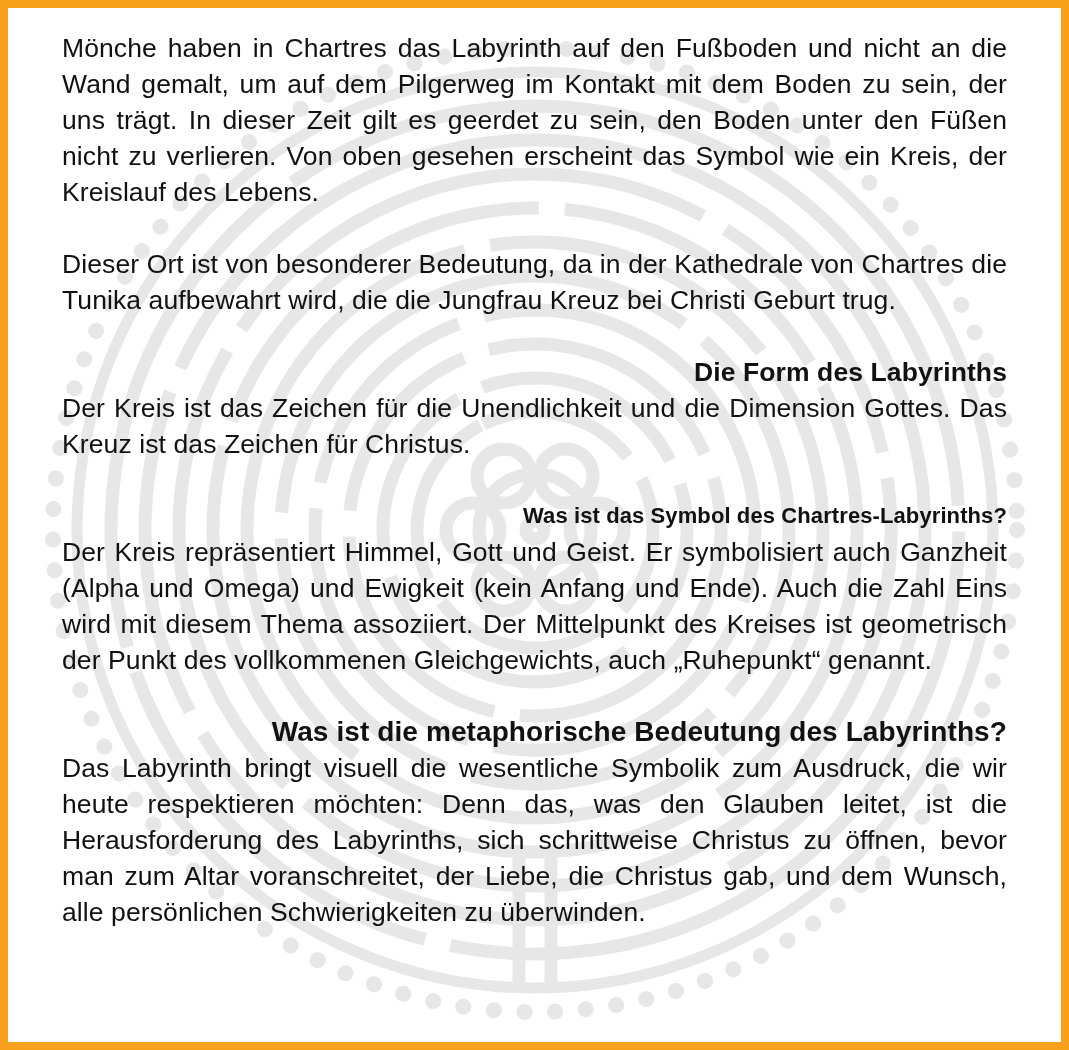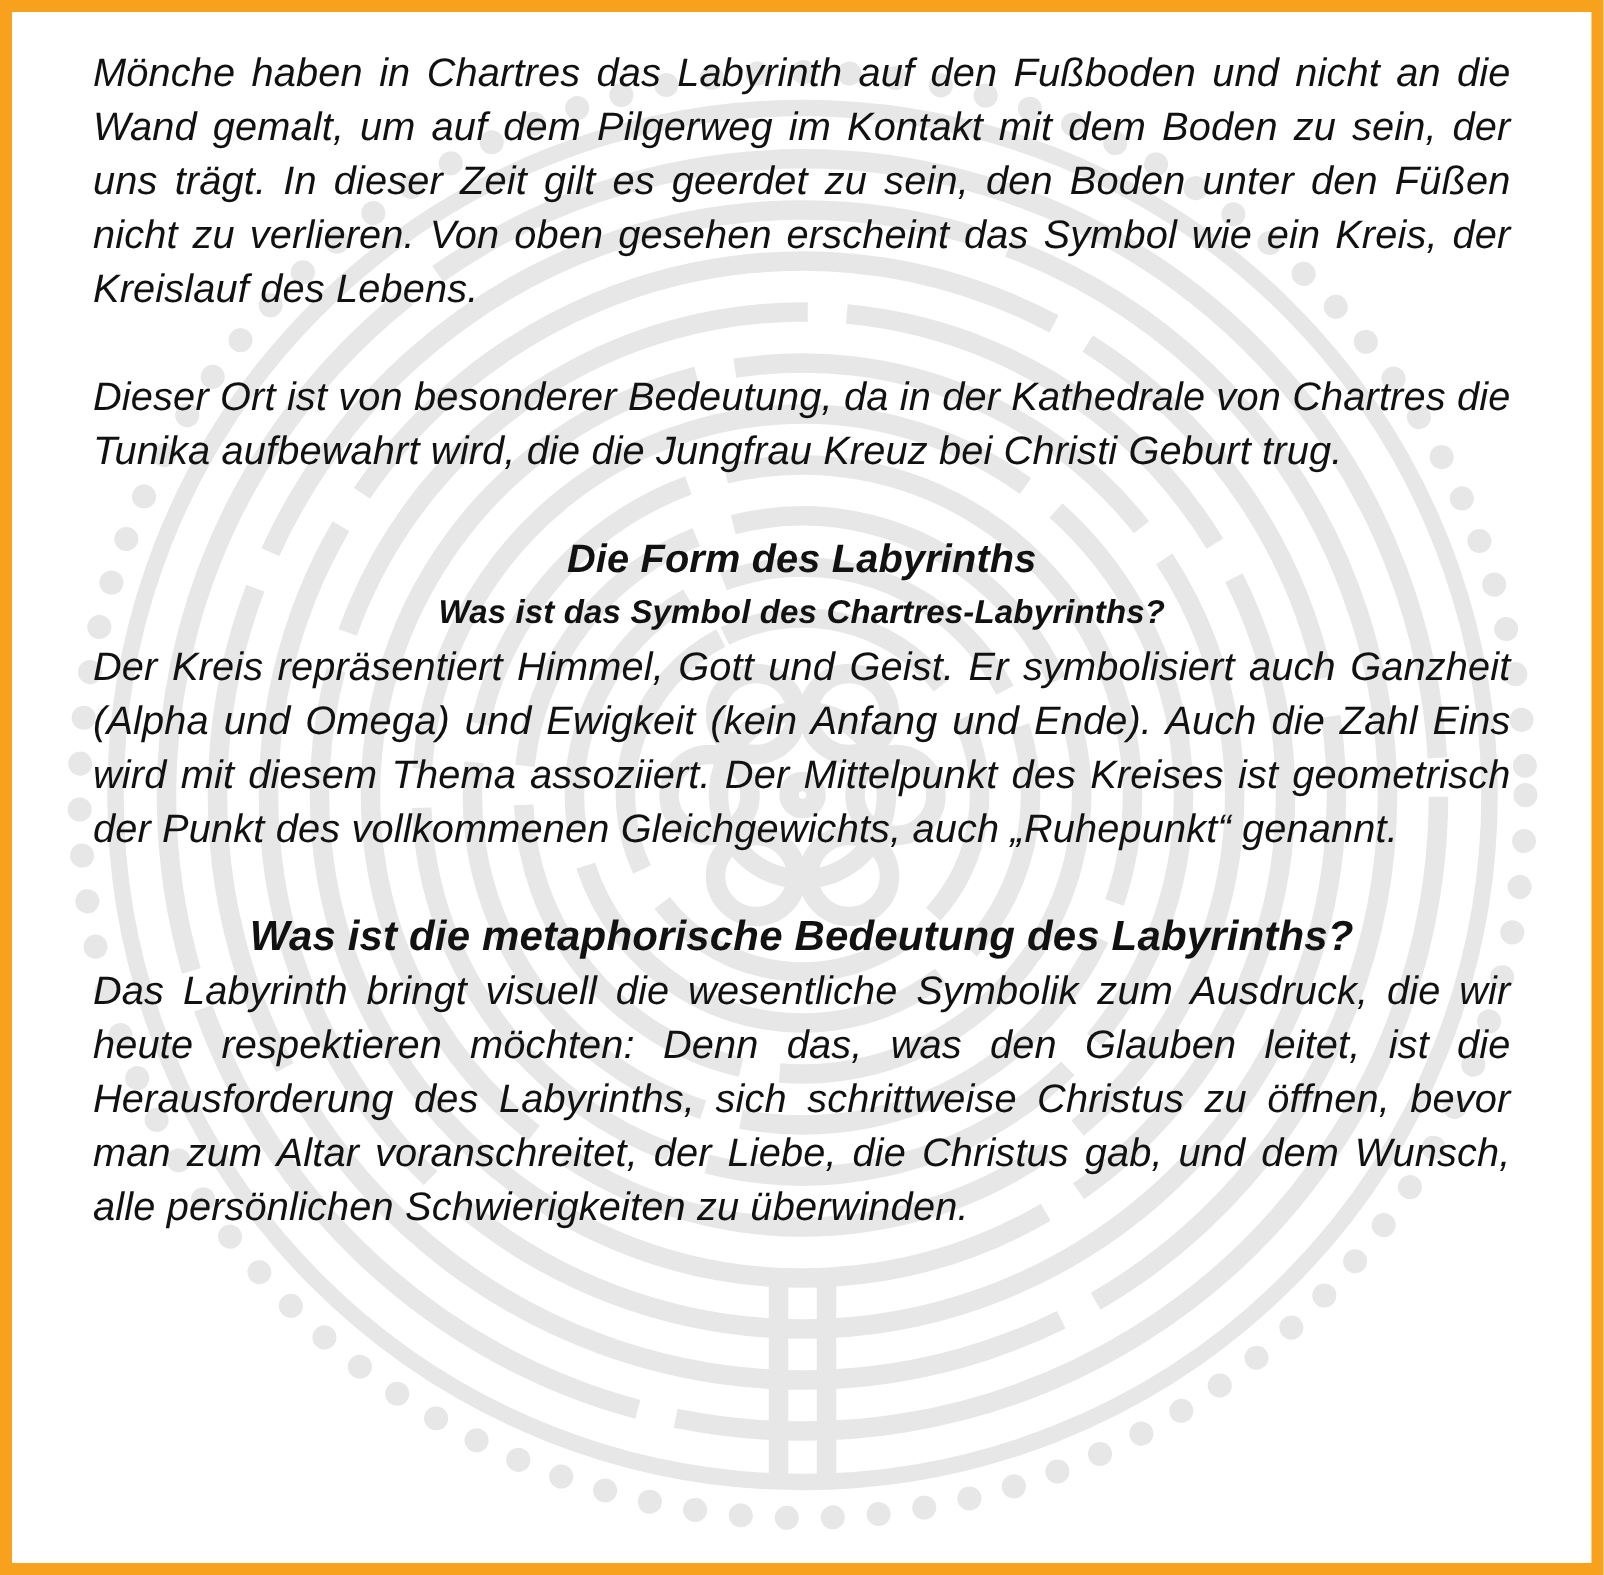--- a/index.html
+++ b/index.html
@@ -35,28 +35,27 @@
     box-sizing: border-box;
     padding: 22px 54px 0 54px;
     color: #111111;
     font-size: 26.5px;
     line-height: 36px;
     text-align: justify;
     letter-spacing: 0.1px;
   }
   .block {
     margin: 0;
-    font-style: italic;
   }
   .gap {
     margin-bottom: 36px;
   }
   .heading {
     font-weight: bold;
-    text-align: center;
+    text-align: right;
   }
 </style>
 </head>
 <body>
 
 <div class="page">
 
   <svg class="watermark" viewBox="0 0 1069 1050" xmlns="http://www.w3.org/2000/svg" aria-hidden="true">
     <g transform="translate(535,530)" stroke="#E7E7E7" fill="none" stroke-width="13">
 
@@ -87,20 +86,21 @@
       <circle r="9" cx="0" cy="0"></circle>
     </g>
   </svg>
 
   <div class="content">
     <p class="block gap">Mönche haben in Chartres das Labyrinth auf den Fußboden und nicht an die Wand gemalt, um auf dem Pilgerweg im Kontakt mit dem Boden zu sein, der uns trägt. In dieser Zeit gilt es geerdet zu sein, den Boden unter den Füßen nicht zu verlieren. Von oben gesehen erscheint das Symbol wie ein Kreis, der Kreislauf des Lebens.</p>
 
     <p class="block gap">Dieser Ort ist von besonderer Bedeutung, da in der Kathedrale von Chartres die Tunika aufbewahrt wird, die die Jungfrau Kreuz bei Christi Geburt trug.</p>
 
     <h2 class="block heading" style="font-size:26.5px;">Die Form des Labyrinths</h2>
+    <p class="block gap">Der Kreis ist das Zeichen für die Unendlichkeit und die Dimension Gottes. Das Kreuz ist das Zeichen für Christus.</p>
 
     <h2 class="block heading" style="font-size:22px;">Was ist das Symbol des Chartres-Labyrinths?</h2>
     <p class="block gap">Der Kreis repräsentiert Himmel, Gott und Geist. Er symbolisiert auch Ganzheit (Alpha und Omega) und Ewigkeit (kein Anfang und Ende). Auch die Zahl Eins wird mit diesem Thema assoziiert. Der Mittelpunkt des Kreises ist geometrisch der Punkt des vollkommenen Gleichgewichts, auch „Ruhepunkt“ genannt.</p>
 
     <h2 class="block heading" style="font-size:28px;">Was ist die metaphorische Bedeutung des Labyrinths?</h2>
     <p class="block">Das Labyrinth bringt visuell die wesentliche Symbolik zum Ausdruck, die wir heute respektieren möchten: Denn das, was den Glauben leitet, ist die Herausforderung des Labyrinths, sich schrittweise Christus zu öffnen, bevor man zum Altar voranschreitet, der Liebe, die Christus gab, und dem Wunsch, alle persönlichen Schwierigkeiten zu überwinden.</p>
   </div>
 
 </div>
 

